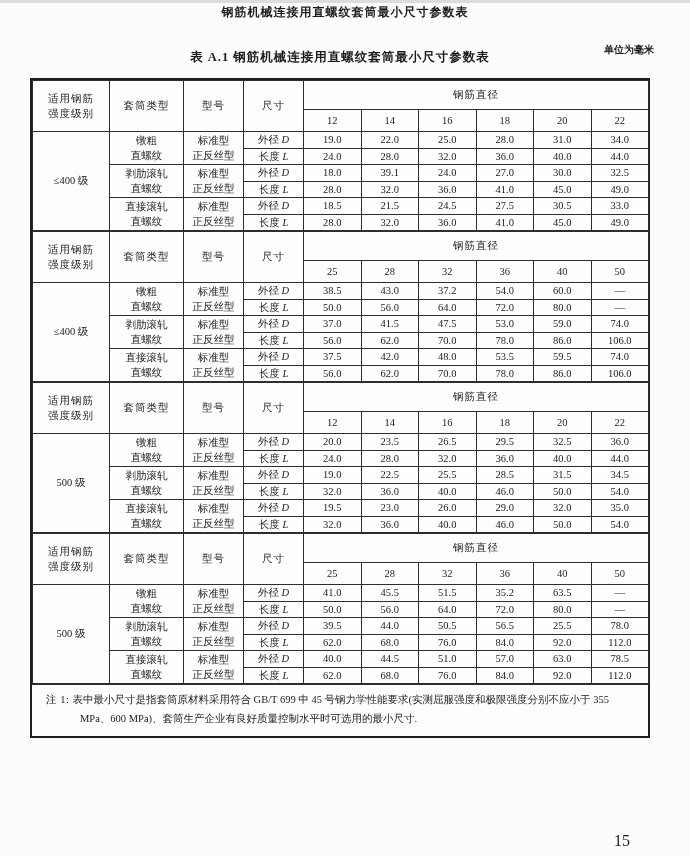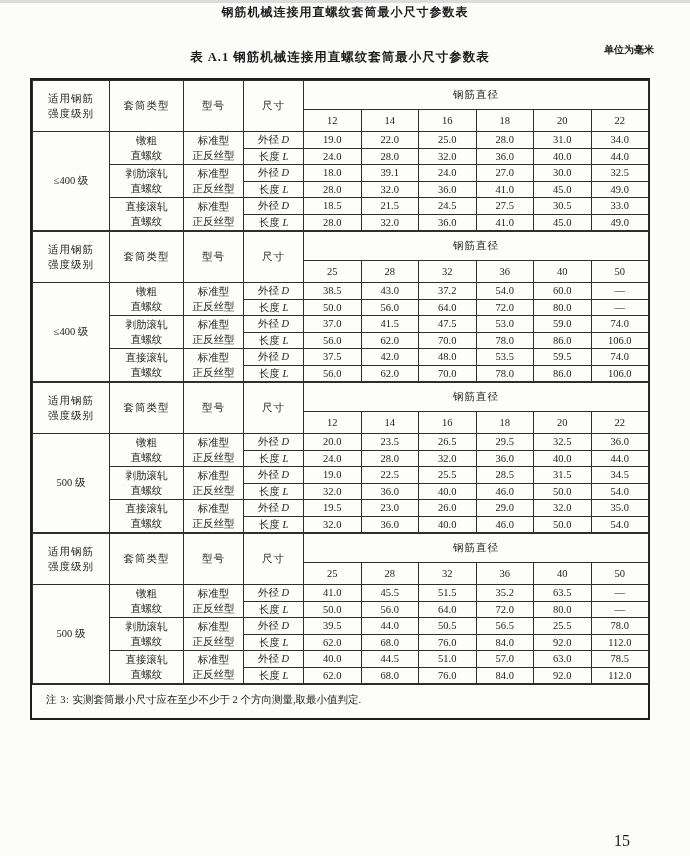--- a/index.html
+++ b/index.html
@@ -499,17 +499,17 @@
             <td>68.0</td>
             <td>76.0</td>
             <td>84.0</td>
             <td>92.0</td>
             <td>112.0</td>
           </tr>
         </tbody>
       </table>
     </div>
   <div class="notes">
-      <div class="note"><span class="nlabel">注 3: </span><span>实测套筒最小尺寸应在至少不少于 2 个方向测量,取最小值判定.</span></div>
+      <div class="note"><span class="nlabel">注 1: </span><span>表中最小尺寸是指套筒原材料采用符合 GB/T 699 中 45 号钢力学性能要求(实测屈服强度和极限强度分别不应小于 355 MPa、600 MPa)、套筒生产企业有良好质量控制水平时可选用的最小尺寸.</span></div>
     </div>
 </div>
 
 <div class="page-number">15</div>
 
 </body></html>

